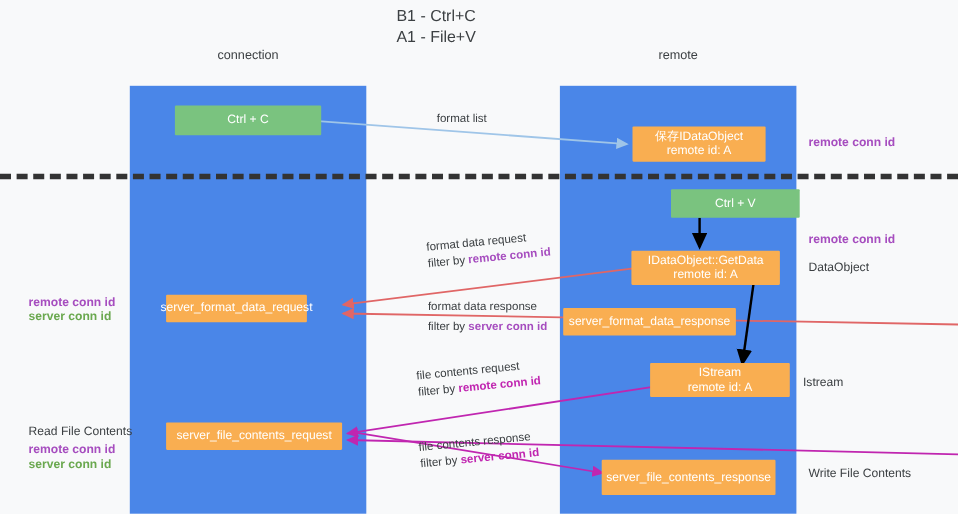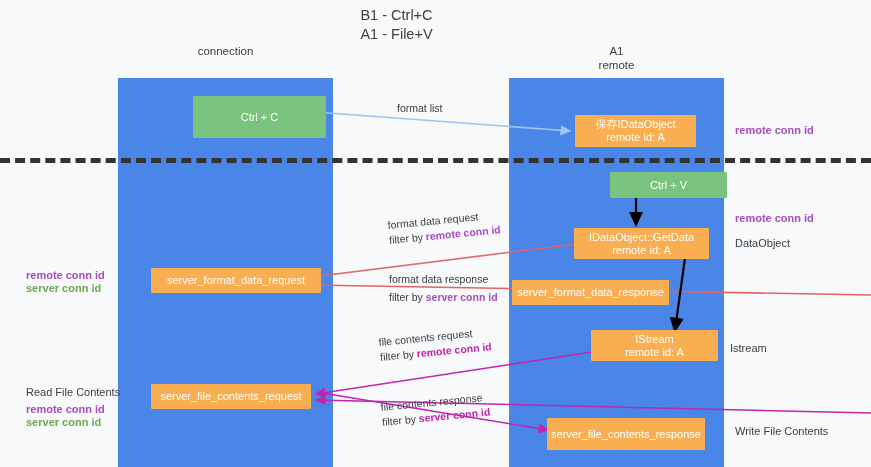--- a/index.html
+++ b/index.html
@@ -63,21 +63,20 @@
 
   <div class="title">
     <div>B1 - Ctrl+C</div>
     <div>A1 - File+V</div>
   </div>
 
   <div class="colhead colhead-b1">
     <div>connection</div>
   </div>
   <div class="colhead colhead-a1">
-    <div>A1</div>
     <div>remote</div>
   </div>
 
   <svg class="overlay" viewBox="0 0 871 467">
     <defs>
       <marker id="ah-blue" markerWidth="7" markerHeight="7" refX="6" refY="3.2" orient="auto">
         <path d="M0,0 L7,3.2 L0,6.4 z" fill="#9fc5e8"></path>
       </marker>
       <marker id="ah-red" markerWidth="7" markerHeight="7" refX="6" refY="3.2" orient="auto">
         <path d="M0,0 L7,3.2 L0,6.4 z" fill="#e06666"></path>
@@ -102,39 +101,39 @@
 
     <line x1="592" y1="352" x2="316" y2="394" stroke="#c026b0" stroke-width="1.6" marker-end="url(#ah-mag)"></line>
 
     <line x1="871" y1="413" x2="316" y2="400" stroke="#c026b0" stroke-width="1.6" marker-end="url(#ah-mag)"></line>
 
     <line x1="322" y1="393" x2="548" y2="430" stroke="#c026b0" stroke-width="1.6" marker-end="url(#ah-mag)"></line>
   </svg>
 
   <div class="dash"></div>
 
-  <div class="box green" style="left:159px;top:96px;width:133px;height:42px;margin-left:34px;">
+  <div class="box green" style="left:159px;top:96px;width:133px;height:27px;">
     <span>Ctrl + C</span>
   </div>
 
   <div class="box orange" style="left:575px;top:115px;width:121px;height:32px;">
     <span>保存IDataObject</span>
     <span>remote id: A</span>
   </div>
 
   <div class="box green" style="left:610px;top:172px;width:117px;height:26px;">
     <span>Ctrl + V</span>
   </div>
 
   <div class="box orange" style="left:574px;top:228px;width:135px;height:31px;">
     <span>IDataObject::GetData</span>
     <span>remote id: A</span>
   </div>
 
-  <div class="box orange" style="left:151px;top:268px;width:170px;height:25px;">
+  <div class="box orange" style="left:151px;top:268px;width:128px;height:25px;">
     <span>server_format_data_request</span>
   </div>
 
   <div class="box orange" style="left:512px;top:280px;width:157px;height:25px;">
     <span>server_format_data_response</span>
   </div>
 
   <div class="box orange" style="left:591px;top:330px;width:127px;height:31px;">
     <span>IStream</span>
     <span>remote id: A</span>

